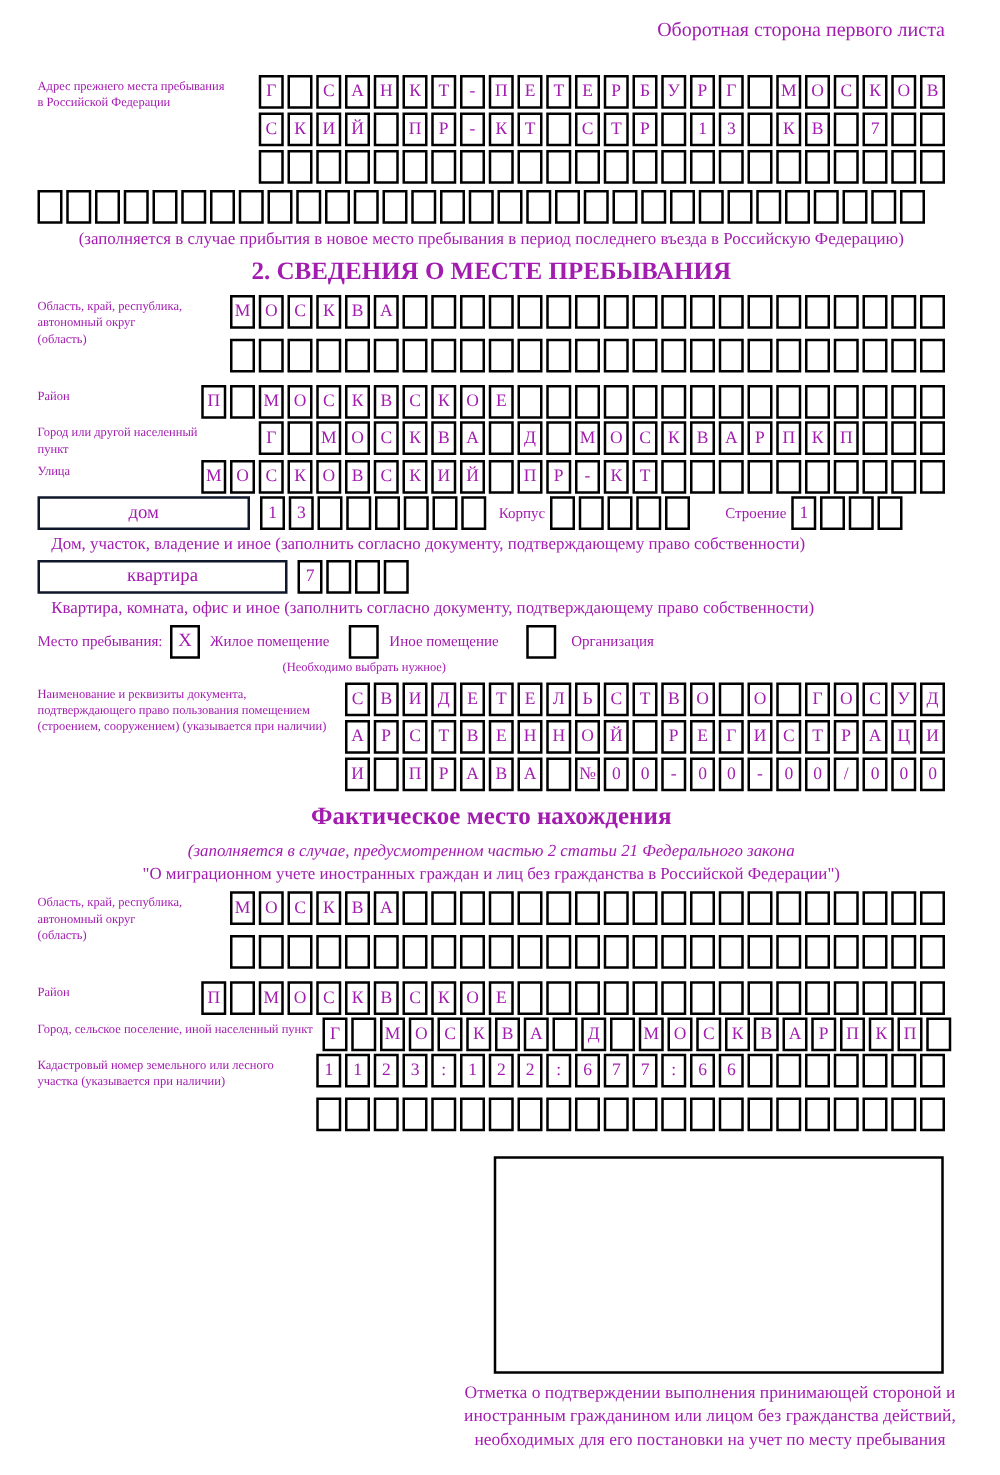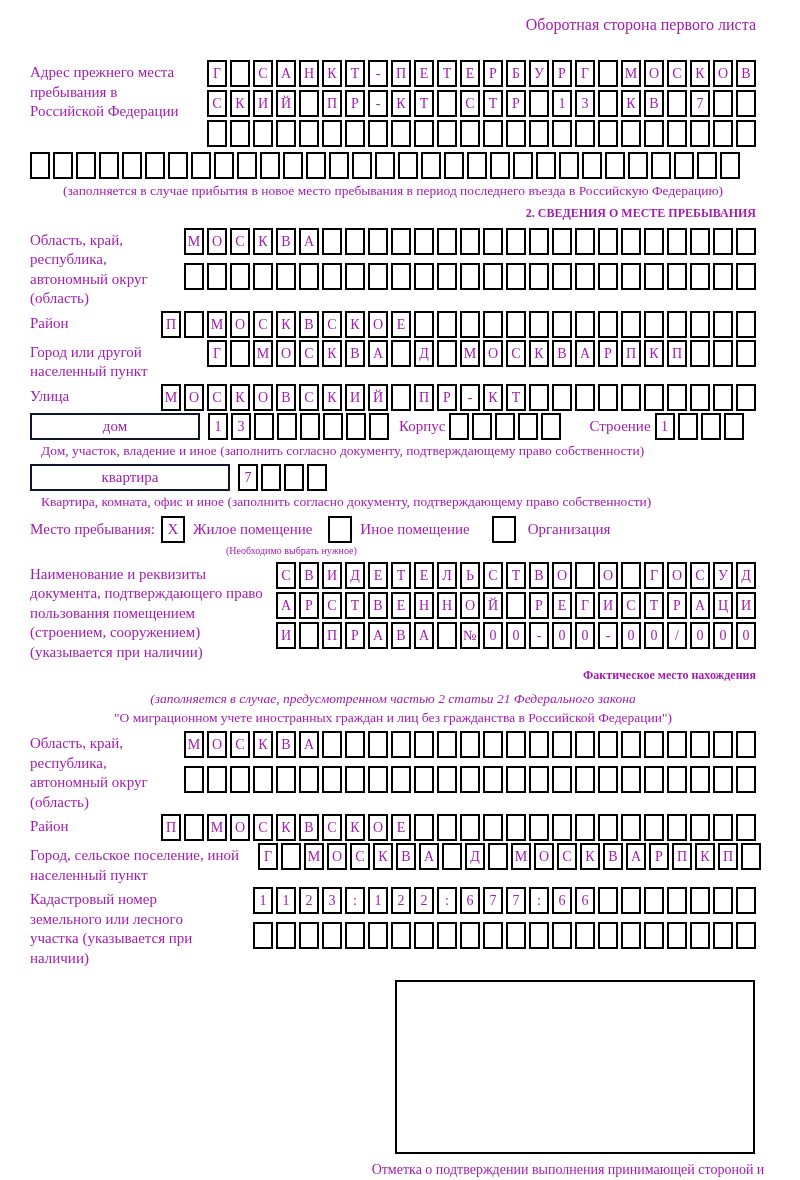--- a/index.html
+++ b/index.html
@@ -3,43 +3,43 @@
 <meta charset="utf-8">
 <style>
   html,body{margin:0;padding:0;background:#fff;}
   .page{
     width:800px;height:1180px;box-sizing:border-box;overflow:hidden;
     padding:16px 44px 0 30px;background:#fff;color:#a21caf;
     font-family:"Liberation Serif","DejaVu Serif",serif;
   }
   .header-note{text-align:right;font-size:16px;margin-bottom:26px;}
   .frow{display:flex;align-items:flex-start;margin-bottom:2px;}
-  .label{font-size:15px;line-height:1.3;padding-top:3px;flex:none;}
+  .label{font-size:10px;line-height:1.3;padding-top:3px;flex:none;}
   .w150{width:150px;} .w120{width:120px;} .w152{width:152px;}
   .w235{width:235px;} .w228{width:228px;} .w190{width:190px;}
   .cells{display:flex;flex:none;}
   .push-right{margin-left:auto;}
   .cellrows{margin-left:auto;flex:none;}
   .cellrows .cells{margin-bottom:3px;}
   .cellrows.gap8 .cells{margin-bottom:8px;}
   .cell{
     flex:none;width:16px;height:23px;border:2px solid #000;margin-right:3px;
     text-align:center;font-size:14px;line-height:23px;
   }
   .cell:last-child{margin-right:0;}
   .mb3{margin-bottom:3px;} .mb6{margin-bottom:6px;}
   .small-note{font-size:13.5px;line-height:1.3;margin:1px 11px 5px;}
   .center{text-align:center;}
-  .section-title{font-size:12px;font-weight:bold;text-align:right;margin:6px 0 7px;}
+  .section-title{font-size:20px;font-weight:bold;text-align:center;margin:6px 0 7px;}
   .box-label{
     flex:none;border:2px solid #0f172a;height:23px;line-height:23px;
     text-align:center;font-size:15px;
   }
   .dom-box{width:166px;} .kv-box{width:196px;}
-  .inline-label{flex:none;font-size:15px;line-height:27px;}
+  .inline-label{flex:none;font-size:12px;line-height:27px;}
   .checkbox{
     flex:none;width:20px;height:23px;border:2px solid #000;text-align:center;
     font-size:15px;line-height:23px;
   }
   .stay-note{font-size:10px;margin:1px 0 6px 196px;font-family:Liberation Serif, serif;}
   .stamp-box{width:356px;height:170px;border:2px solid #000;margin:12px 0 0 365px;}
   .stamp-caption{width:440px;margin:7px 0 0 318px;text-align:center;font-size:14px;line-height:1.35;}
   .ml8{margin-left:8px;} .ml10{margin-left:10px;} .ml4{margin-left:4px;}
   .ml14{margin-left:28px;} .ml6{margin-left:6px;} .ml16{margin-left:16px;}
   .ml22{margin-left:22px;} .ml12{margin-left:12px;}

